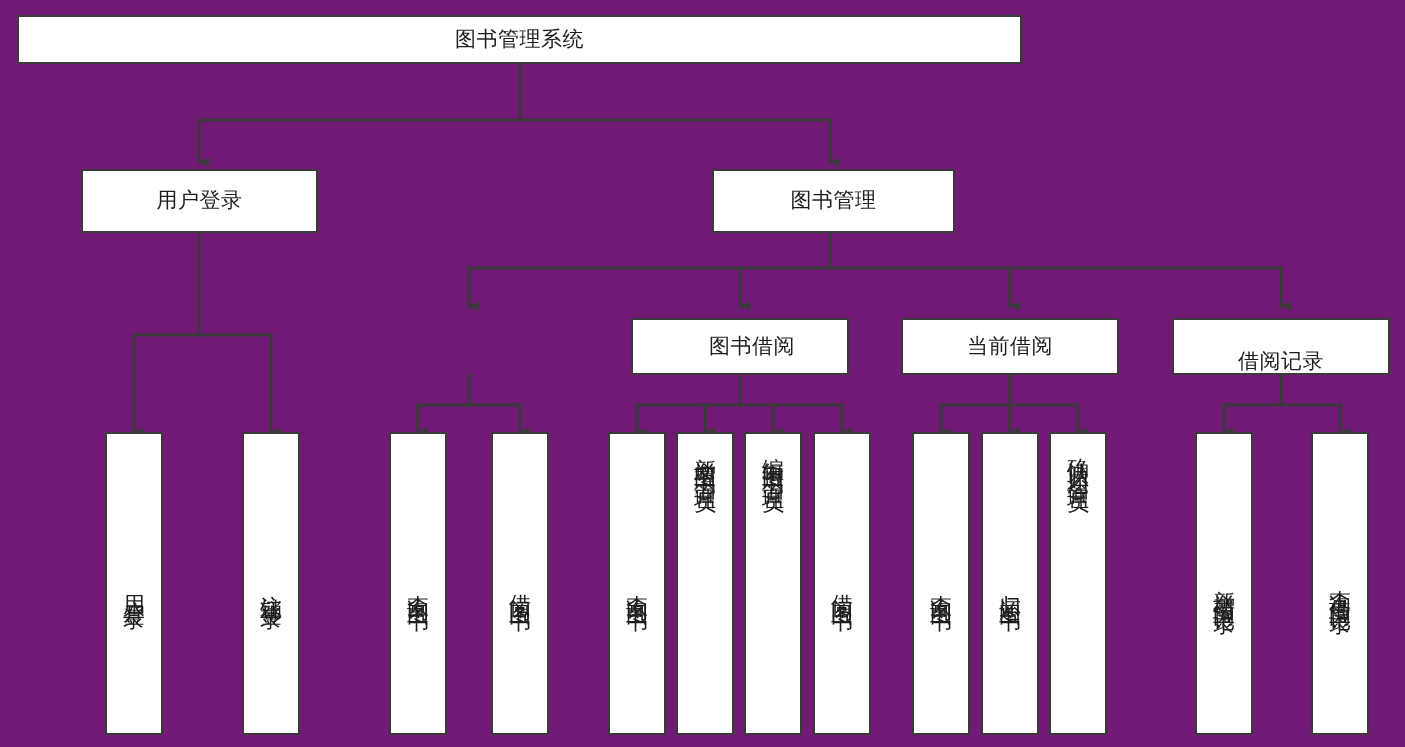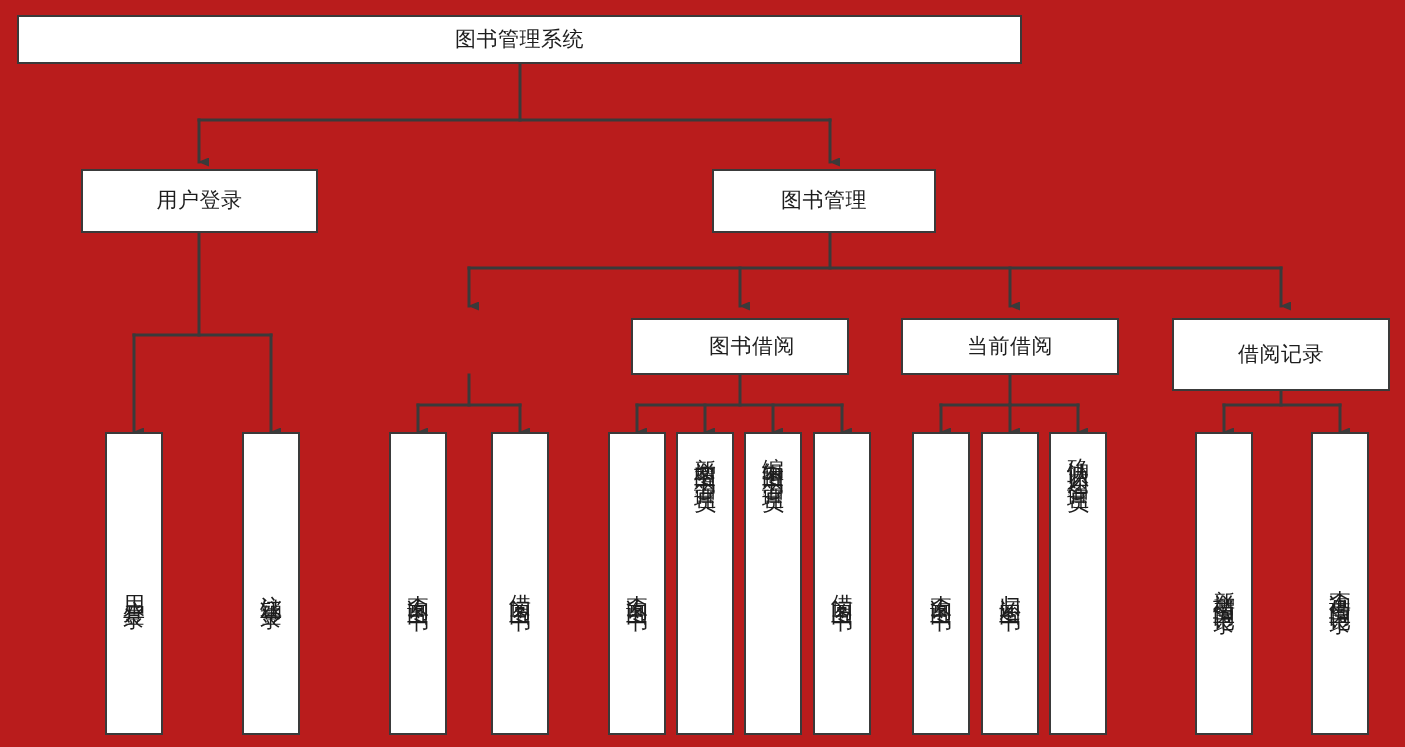--- a/index.html
+++ b/index.html
@@ -8,21 +8,21 @@
     padding: 0;
     background: #ffffff;
   }
   body {
     font-family: "DejaVu Sans", "Liberation Sans", sans-serif;
   }
   #diagram-root {
     position: relative;
     width: 1405px;
     height: 747px;
-    background: #b91c1c;
+    background: #701a75;
     overflow: hidden;
   }
   #diagram-svg {
     position: absolute;
     left: 0;
     top: 0;
     width: 1405px;
     height: 747px;
   }
   .node-box {
@@ -124,34 +124,34 @@
   </svg>
 
   <div class="node-box node-horizontal" style="left:17px; top:15px; width:1005px; height:49px;">
     <span class="node-label">图书管理系统</span>
   </div>
 
   <div class="node-box node-horizontal" style="left:81px; top:169px; width:237px; height:64px;">
     <span class="node-label">用户登录</span>
   </div>
 
-  <div class="node-box node-horizontal" style="left:712px; top:169px; width:224px; height:64px;">
+  <div class="node-box node-horizontal" style="left:712px; top:169px; width:243px; height:64px;">
     <span class="node-label">图书管理</span>
   </div>
 
 
   <div class="node-box node-horizontal" style="left:631px; top:318px; width:218px; height:57px;padding-left:24px;">
     <span class="node-label">图书借阅</span>
   </div>
 
   <div class="node-box node-horizontal" style="left:901px; top:318px; width:218px; height:57px;">
     <span class="node-label">当前借阅</span>
   </div>
 
-  <div class="node-box node-horizontal" style="left:1172px; top:318px; width:218px; height:73px;">
+  <div class="node-box node-horizontal" style="left:1172px; top:318px; width:218px; height:57px;align-items:flex-end;">
     <span class="node-label">借阅记录</span>
   </div>
 
   <div class="node-box node-vertical v-center" style="left:105px; top:432px; width:58px; height:303px;">
     <span class="node-label">用户登录</span>
   </div>
 
   <div class="node-box node-vertical v-center" style="left:242px; top:432px; width:58px; height:303px;">
     <span class="node-label">注销登录</span>
   </div>

